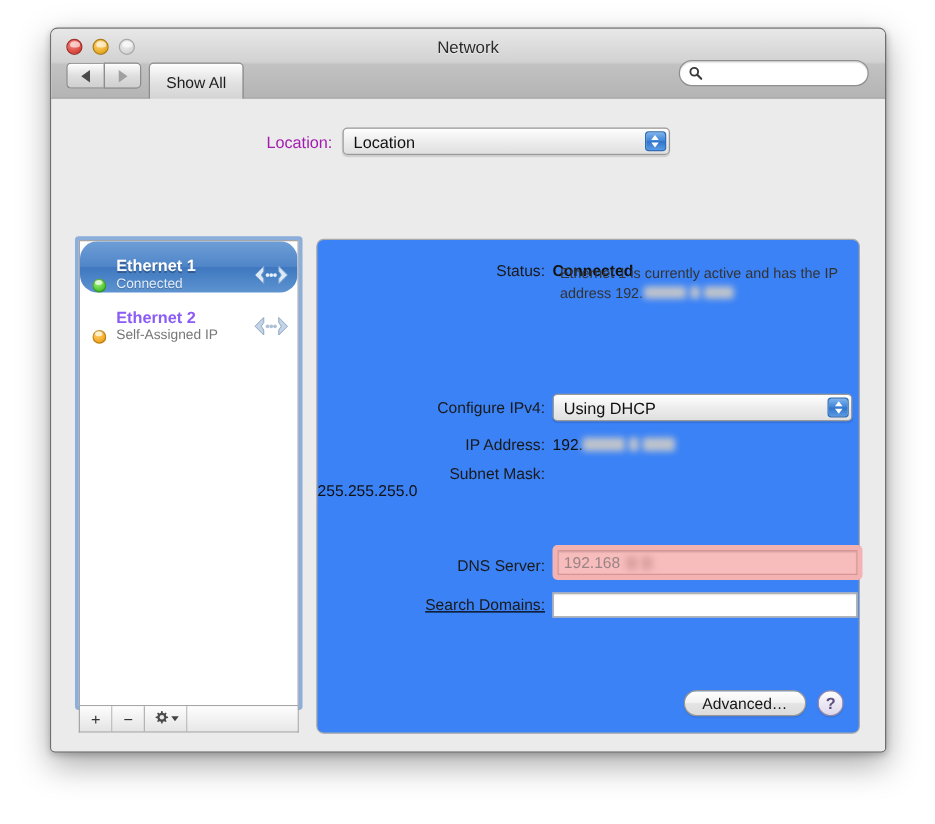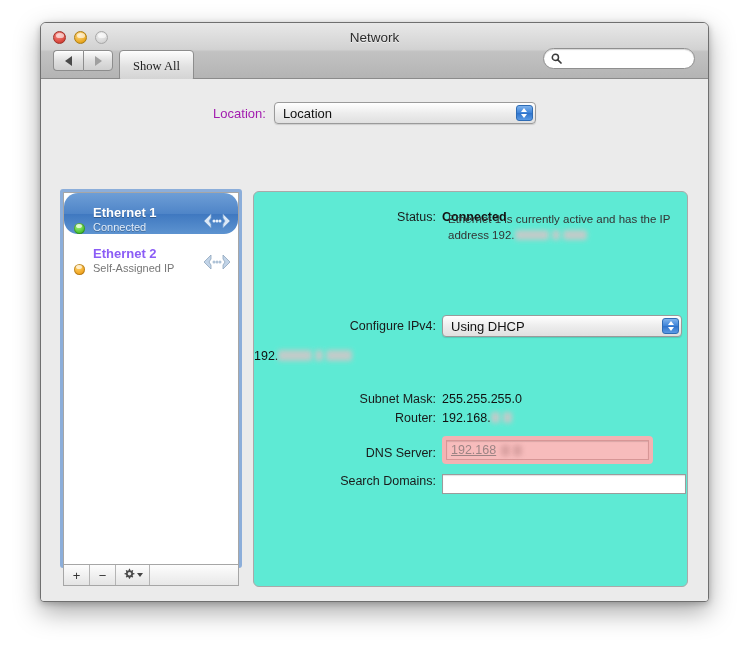--- a/index.html
+++ b/index.html
@@ -101,21 +101,20 @@
     height: 32px;
     padding: 0 13px;
     border-radius: 4px;
     border: 1px solid #8d8d8d;
     background: linear-gradient(to bottom, #fdfdfd, #e1e1e1 52%, #d2d2d2);
     font-size: 12.5px;
     color: #1c1c1c;
     display: flex; align-items: center;
     box-sizing: border-box;
     box-shadow: 0 1px 0 rgba(255,255,255,0.7) inset;
-    font-family: Liberation Serif, serif;
   }
 
   .searchfield {
     position: absolute;
     right: 13px; top: 25px;
     width: 152px; height: 21px;
     border-radius: 11px;
     background: #ffffff;
     border: 1px solid #8f8f8f;
     box-shadow: 0 1px 1px rgba(0,0,0,0.16) inset;
@@ -245,21 +244,21 @@
   }
   .tbtn.gear { width: 34px; gap: 2px; }
   .tbtn-fill { flex: 1 1 auto; background: linear-gradient(to bottom, #fdfdfd, #e8e8e8); }
   .caret-dn { width:0;height:0;border-left:3px solid transparent;border-right:3px solid transparent;border-top:4px solid #444; }
 
   
   .panel {
     position: absolute;
     left: 212px; top: 112px;
     width: 435px; height: 396px;
-    background: #5eead4;
+    background: #3b82f6;
     border: 1px solid #a9a9a9;
     border-radius: 6px;
     box-sizing: border-box;
   }
 
   .row {
     position: absolute;
     left: 0;
     width: 100%;
     display: flex;
@@ -460,48 +459,49 @@
           <div class="popup" style="width:240px;">
             <span>Using DHCP</span>
             <span class="arrows">
               <span class="up"></span>
                 <span class="dn"></span>
             </span>
           </div>
         </div>
 
         <div class="row" style="top:157px;">
+          <span class="lbl">IP Address:</span>
           <span class="val"><span>192.</span><span class="blur" style="width:34px;height:11px;"></span><span class="blur" style="width:8px;height:11px;margin-left:3px;"></span><span class="blur" style="width:26px;height:11px;margin-left:3px;"></span></span>
         </div>
 
-        <div class="row" style="top:200px;">
+        <div class="row" style="top:180px;flex-direction:column;">
           <span class="lbl">Subnet Mask:</span>
           <span class="val">255.255.255.0</span>
         </div>
 
-        <div class="row" style="top:219px;">
-          <span class="lbl">Router:</span>
-          <span class="val"><span>192.168.</span><span class="blur" style="width:9px;height:11px;"></span><span class="blur" style="width:9px;height:11px;margin-left:3px;"></span></span>
-        </div>
 
         <div class="row" style="top:244px;align-items:center;">
           <span class="lbl" style="padding-top:5px;">DNS Server:</span>
           <div class="field-error-wrap">
-            <div class="textfield" style="width:203px;text-decoration:underline;">
+            <div class="textfield" style="width:240px;">
               <span>192.168</span>
                 <span class="blur pink" style="width:9px;height:11px;margin-left:5px;"></span>
                 <span class="blur pink" style="width:9px;height:11px;margin-left:3px;"></span>
             </div>
           </div>
         </div>
 
-        <div class="row" style="top:282px;align-items:flex-start;">
+        <div class="row" style="top:282px;align-items:center;text-decoration:underline;">
           <span class="lbl">Search Domains:</span>
           <div class="textfield" style="width:244px;">
             <span></span>
           </div>
         </div>
 
+        <div style="position:absolute;right:12px;bottom:13px;display:flex;align-items:center;gap:9px;">
+          <div class="capsule">Advanced…</div>
+          <div class="helpbtn">?</div>
+        </div>
       </div>
 
     </div>
   </div>
 </div>
 
 </body></html>

